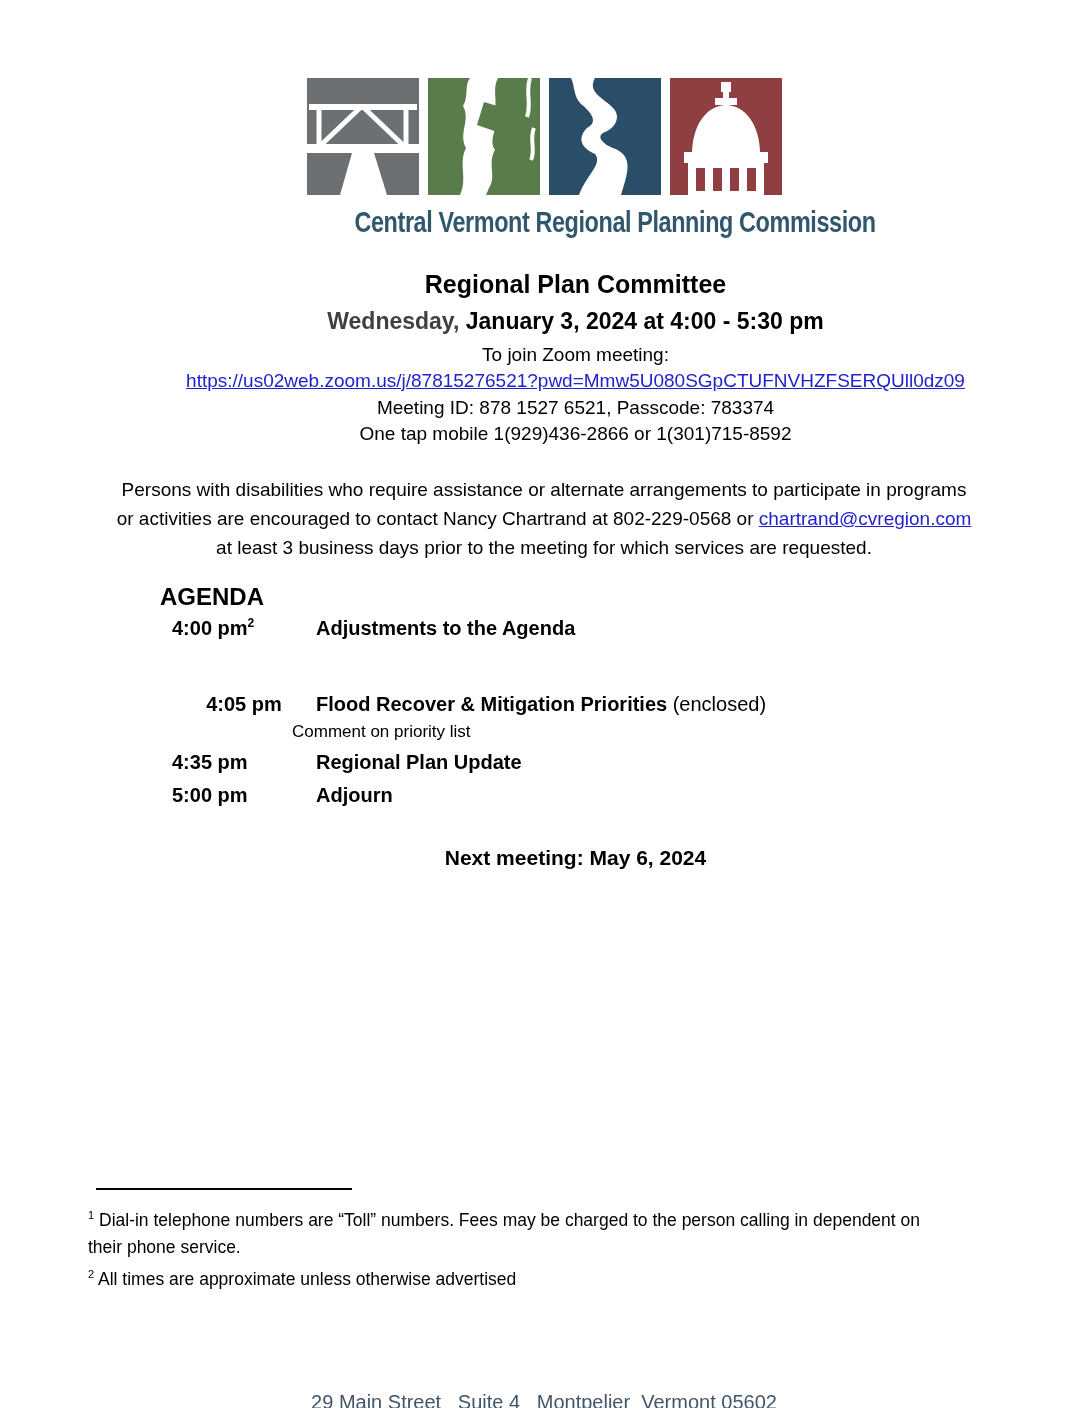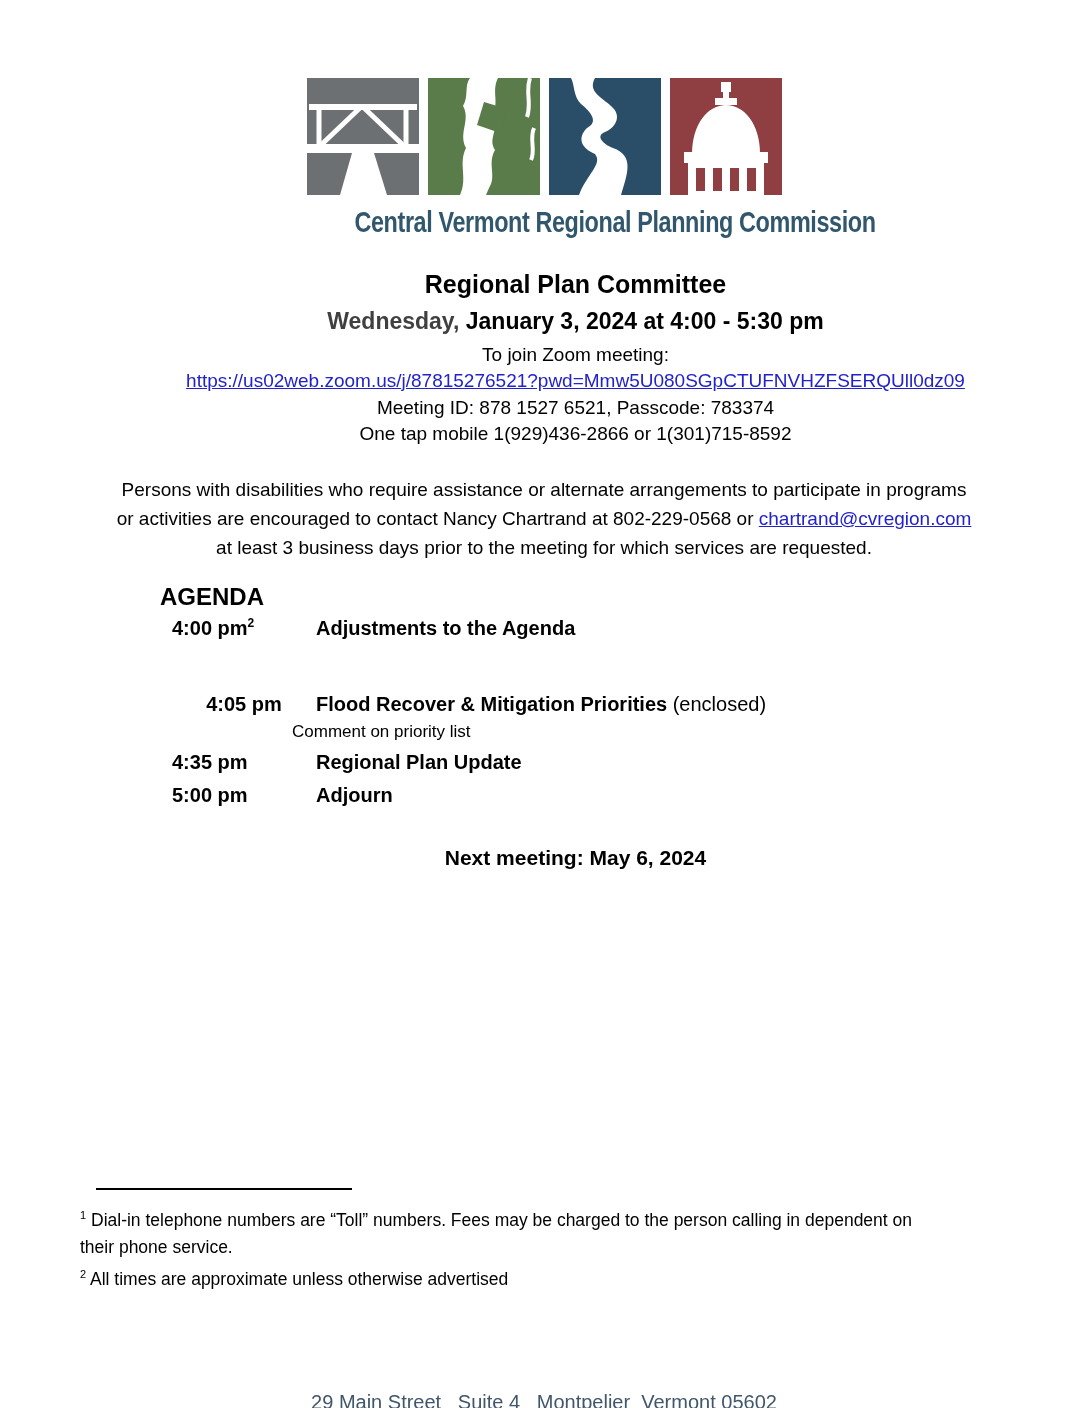--- a/index.html
+++ b/index.html
@@ -70,21 +70,21 @@
   .row-1 { top: 616px; }
   .row-2 { top: 655px; }
   .row-3 { top: 693px; text-align: center; }
   .row-3-note { position: absolute; left: 292px; top: 722px; font-size: 17px; font-weight: normal; }
   .row-4 { top: 751px; }
   .row-5 { top: 784px; }
   .next-meeting { top: 846px; font-size: 21px; font-weight: bold; }
 
   
   .footnote-rule { position: absolute; left: 96px; top: 1188px; width: 256px; border-top: 2px solid #000; }
-  .footnotes { position: absolute; left: 80px; top: 1202px; width: 845px; font-size: 17.5px; line-height: 27px; }
+  .footnotes { position: absolute; left: 88px; top: 1202px; width: 845px; font-size: 17.5px; line-height: 27px; }
   .footnotes sup { font-size: 11px; }
 
   
   .footer {
     position: absolute; top: 1322px; left: 0; width: 100%;
     text-align: center; color: #41566a;
     font-size: 20px; line-height: 32px; white-space: pre;
   }
 </style>
 </head>

